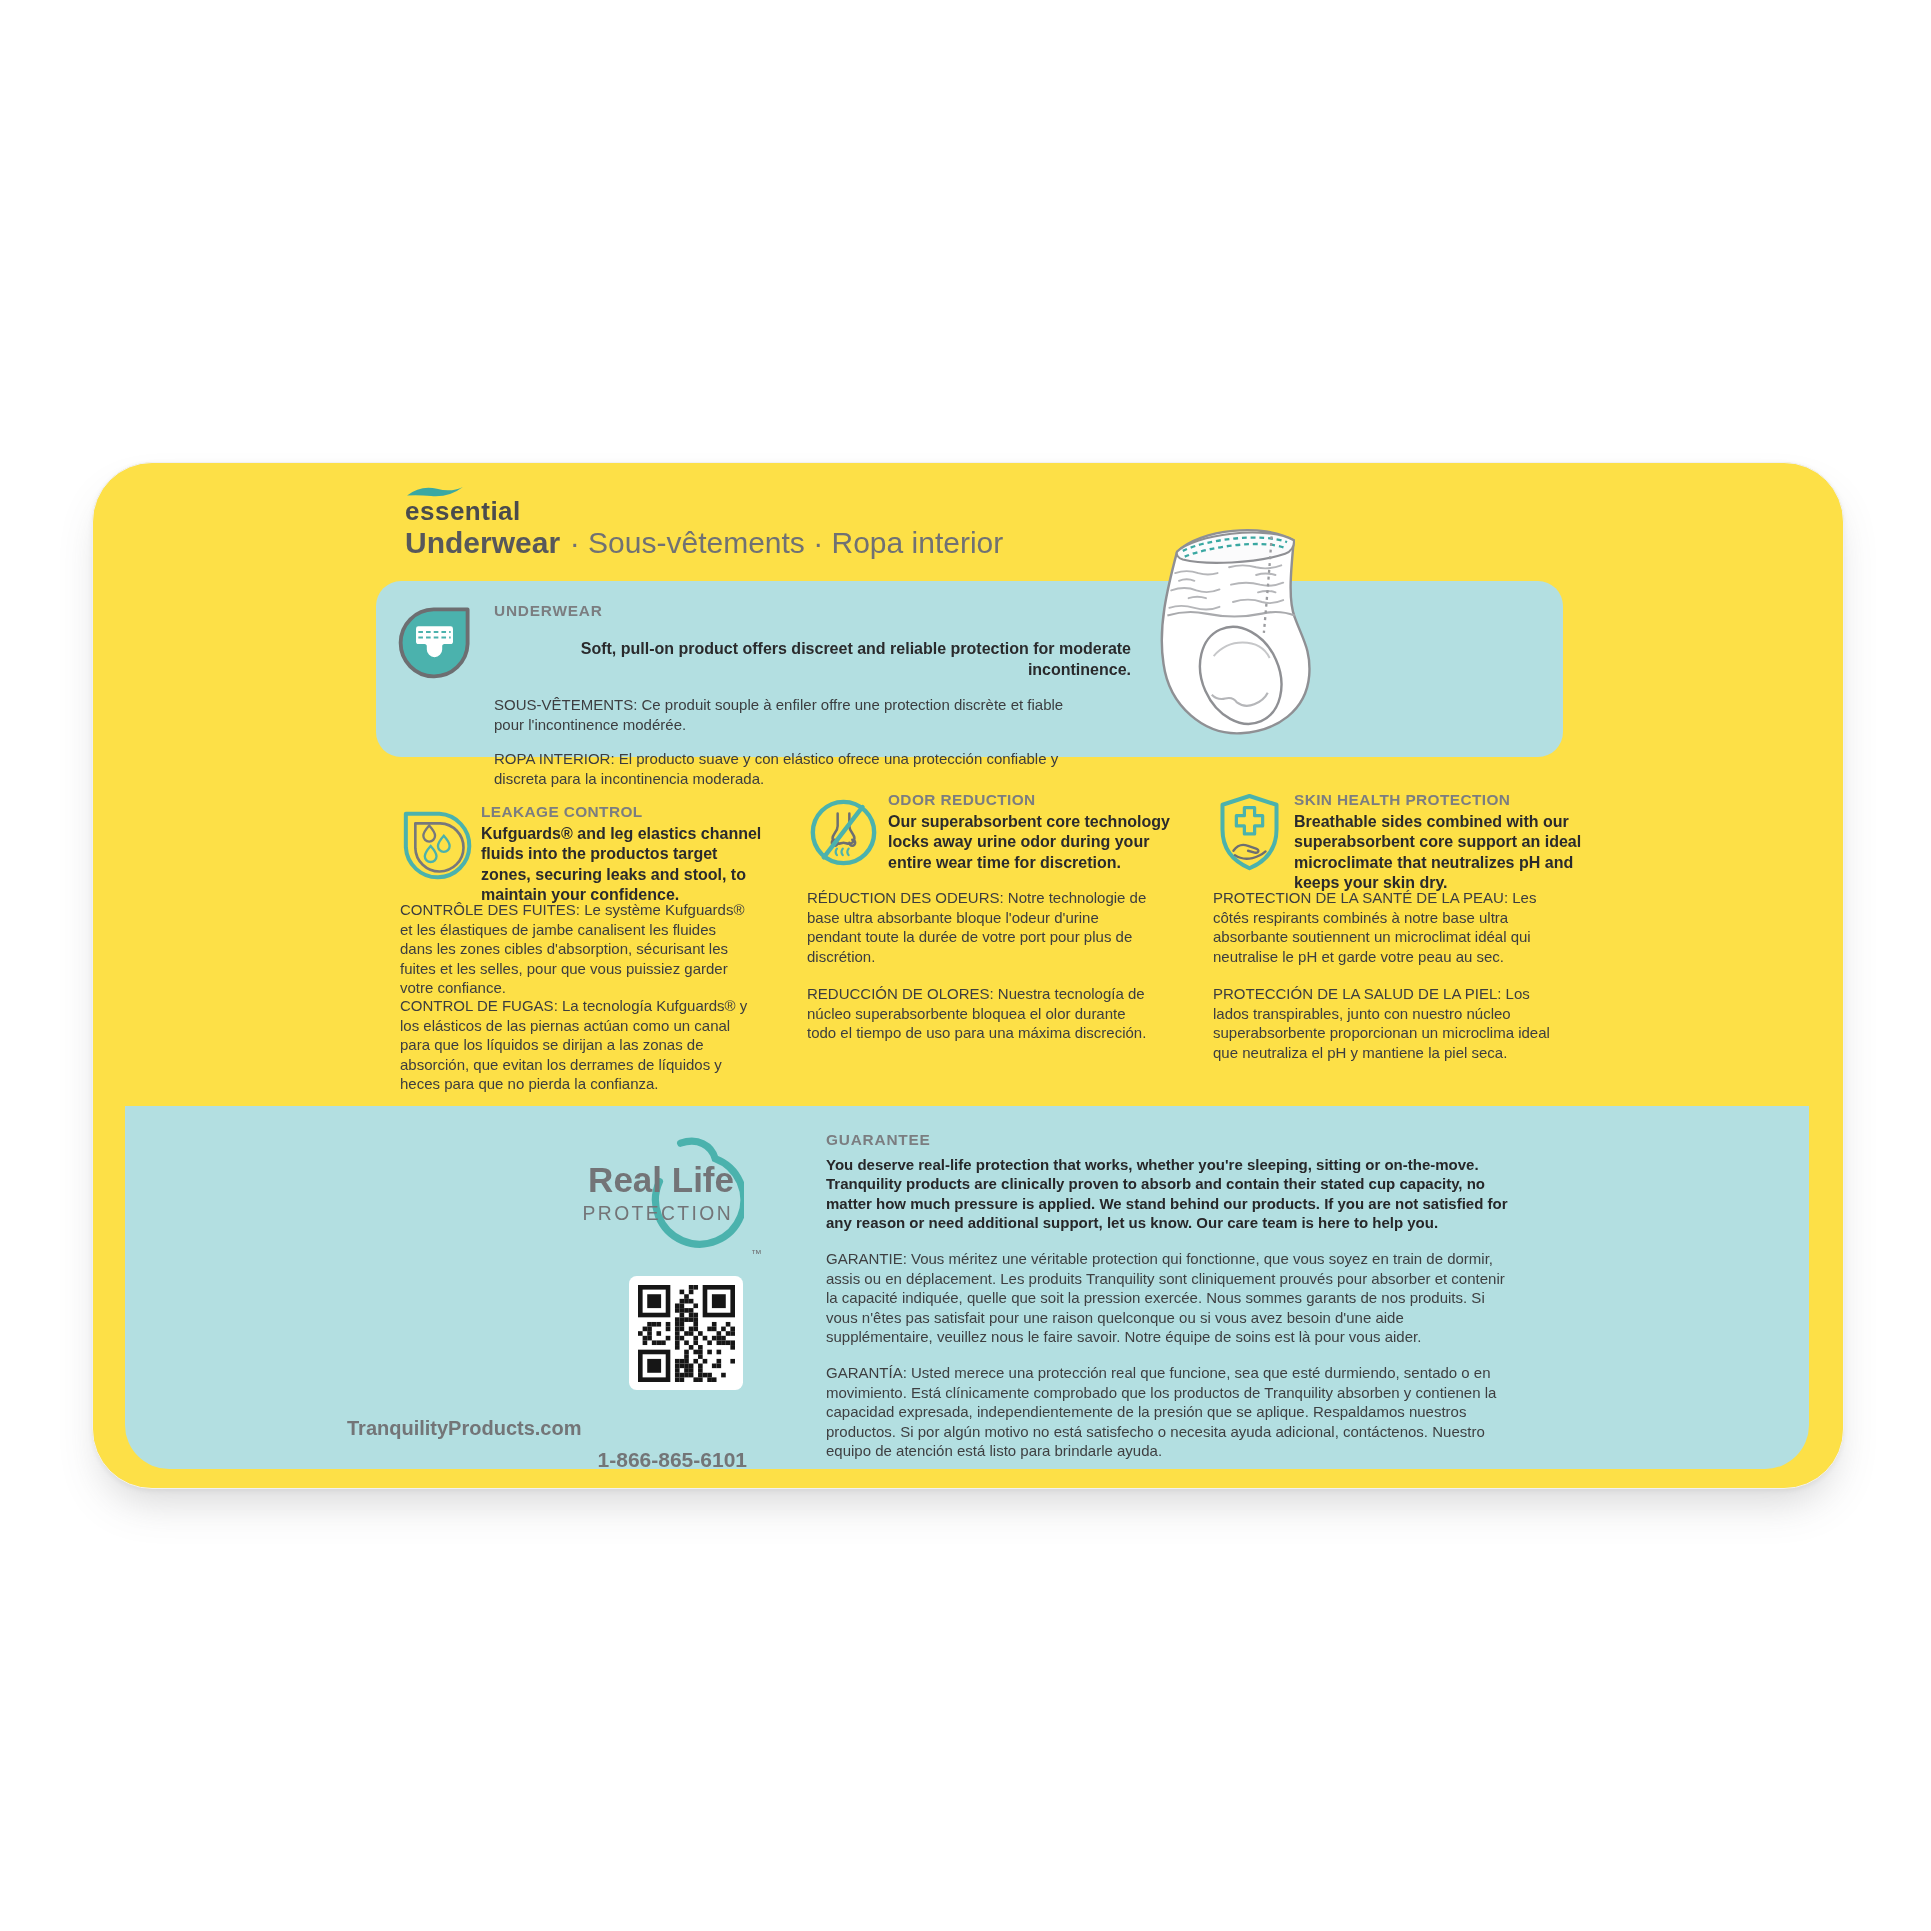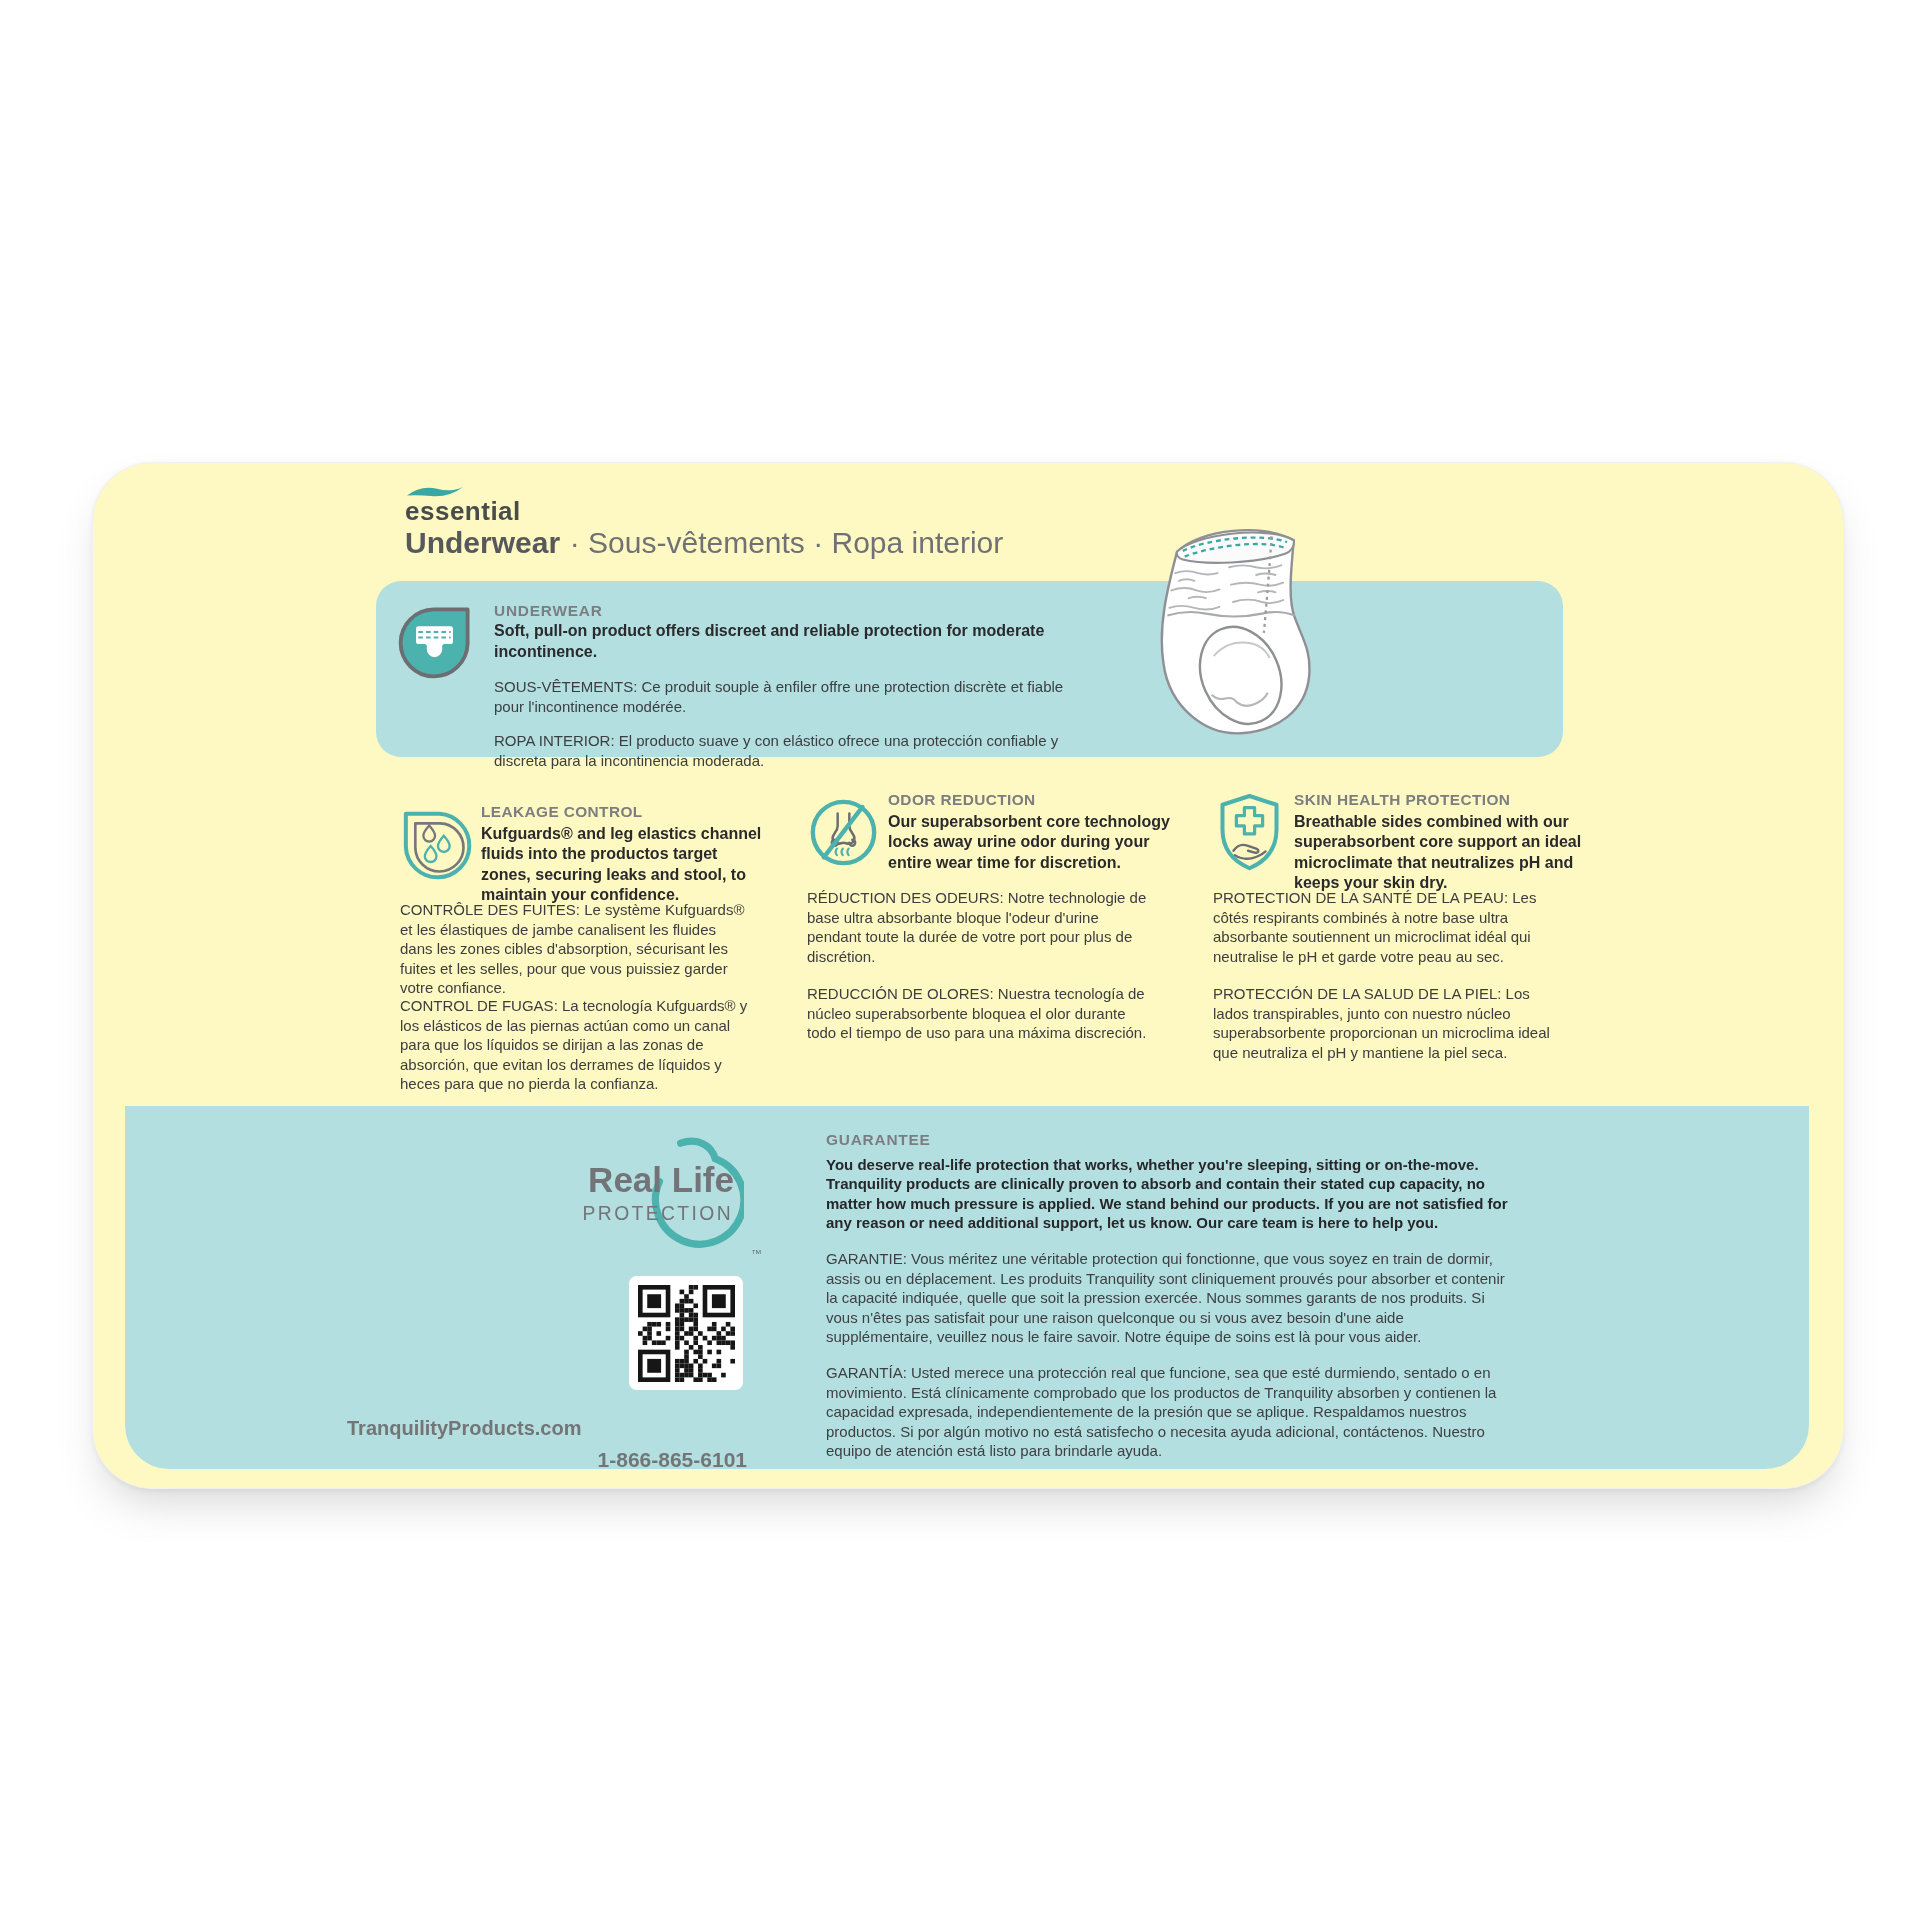--- a/index.html
+++ b/index.html
@@ -1,33 +1,33 @@
 <!DOCTYPE html>
 <html><head>
 <meta charset="utf-8">
 <style>
   html,body{margin:0;padding:0;background:#ffffff;}
   .stage{position:relative;width:1931px;height:1931px;background:#ffffff;
          font-family:"Liberation Sans","DejaVu Sans",sans-serif;color:#2a2a2c;overflow:hidden;}
-  .package{position:absolute;left:92px;top:462px;width:1750px;height:1025px;background:#fef9c3;
+  .package{position:absolute;left:92px;top:462px;width:1750px;height:1025px;background:#fde047;
            border-radius:60px;border:1px solid #f1f1f2;
            box-shadow:0 1.9px 4.8px rgba(0,0,0,.05),0 23px 41px -11.6px rgba(90,90,95,.25);}
   
   .brand{position:absolute;left:312px;top:19.3px;}
   .brand-swoosh{position:absolute;left:0;top:1.9px;width:60px;height:15.4px;}
   .brand-script{position:absolute;left:0;top:13.5px;font-size:26px;font-weight:600;color:#4a4b4d;letter-spacing:0.5px;}
   .brand-line2{position:absolute;left:0;top:44px;white-space:nowrap;font-size:30px;color:#707174;}
   .brand-line2 .bold{font-weight:700;color:#57585b;}
   .brand-line2 .light{font-weight:300;margin-left:9.7px;}
   
   .intro{position:absolute;left:283px;top:118px;width:1187px;height:176px;border-radius:25px;background:#b3dfe1;}
   .intro-icon{position:absolute;left:20px;top:23px;width:77px;height:77px;}
   .intro-text{position:absolute;left:118px;top:21px;width:666px;}
   .kicker{font-size:15.4px;font-weight:700;color:#7b7d80;letter-spacing:0.8px;}
-  .intro-en{margin-top:1px;font-size:16px;font-weight:700;color:#2a2a2c;line-height:1.3;width:637px;}
+  .intro-en{margin-top:19px;font-size:16px;font-weight:700;color:#2a2a2c;line-height:1.3;width:637px;text-align:right;}
   .intro-fr,.intro-es{margin-top:14.5px;font-size:15px;color:#3c3d3f;line-height:1.32;width:579px;}
   
   .illus{position:absolute;left:1057px;top:52px;width:193px;height:230px;}
   
   .col{position:absolute;top:328px;width:353px;height:290px;}
   .col1{left:307px;margin-top:12px;} .col2{left:714px;} .col3{left:1120px;}
   .feat-icon{position:absolute;left:0;top:0;width:73px;height:83px;}
   .feat-head{position:absolute;left:81px;top:0;font-size:15.4px;font-weight:700;color:#7b7d80;letter-spacing:0.4px;}
   .feat-en{position:absolute;left:81px;top:21px;width:288px;font-size:16px;font-weight:700;color:#2a2a2c;line-height:1.28;}
   .feat-fr{position:absolute;left:0;top:97px;width:350px;font-size:15px;color:#3c3d3f;line-height:1.3;}

